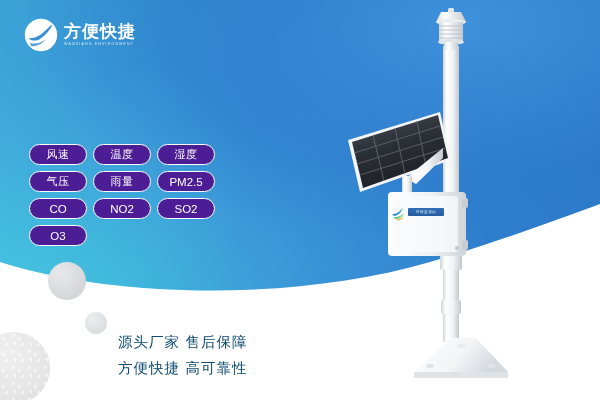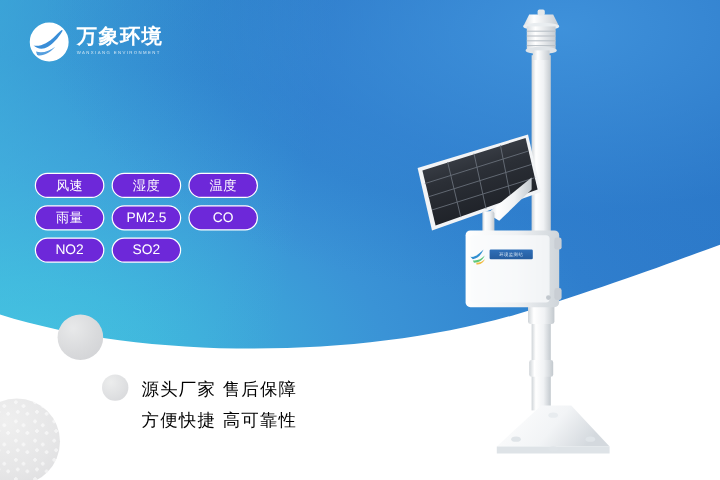--- a/index.html
+++ b/index.html
@@ -75,32 +75,32 @@
   }
 
   
   .tags{
     position:absolute;left:29px;top:144px;
     display:grid;grid-template-columns:repeat(3,58px);
     gap:6px 6px;
   }
   .tag{
     height:21px;border-radius:11px;
-    background:#6d28d9;border:1.4px solid #ffffff;
+    background:#4c1d95;border:1.4px solid #ffffff;
     display:flex;align-items:center;justify-content:center;
     color:#ffffff;font-size:11px;letter-spacing:.4px;
     font-family:"DejaVu Sans","Liberation Sans",sans-serif;
     box-sizing:border-box;white-space:nowrap;
   }
   .tag.lat{font-family:"Liberation Sans",sans-serif;font-size:11.5px;letter-spacing:0;}
 
   
   .slogans{
-    position:absolute;left:118px;top:312px;
-    color:#000000;font-size:14.5px;line-height:26px;letter-spacing:1px;
+    position:absolute;left:118px;top:329px;
+    color:#0c4a6e;font-size:14.5px;line-height:26px;letter-spacing:1px;
     font-family:"DejaVu Sans","Liberation Sans",sans-serif;white-space:nowrap;
   }
 
   
   .device{position:absolute;left:330px;top:0;width:270px;height:400px;}
   .dev-label{
     position:absolute;left:408px;top:208px;width:36px;height:8px;
     background:linear-gradient(#2f6fb8,#255c9e);border-radius:1px;
     color:#dbe9f7;font-size:3.6px;letter-spacing:.4px;
     display:flex;align-items:center;justify-content:center;
@@ -128,35 +128,37 @@
   </div>
 
   <div class="logo">
     <svg class="logo-mark" viewBox="0 0 34 34">
       <circle cx="17" cy="17" r="15.5" fill="#ffffff"></circle>
       <path d="M4,20 C10,21 16,18 22,12 C25,9 27,7 29,6 C26,12 22,17 16,21 C12,23.5 7,23 4,20 Z" fill="#3a8ed8"></path>
       <path d="M6,25 C11,26.5 17,25 22,21 C18,26 12,29 7,28 Z" fill="#3a8ed8" opacity=".85"></path>
       <circle cx="17" cy="17" r="15.5" fill="none" stroke="#ffffff" stroke-width="1.4"></circle>
     </svg>
     <div class="logo-text">
-      <div class="logo-cn">万象环境</div>
+      <div class="logo-cn">方便快捷</div>
       <div class="logo-en">WANXIANG ENVIRONMENT</div>
     </div>
   </div>
 
 
   <div class="tags">
     <div class="tag">风速</div>
+    <div class="tag">温度</div>
     <div class="tag">湿度</div>
-    <div class="tag">温度</div>
+    <div class="tag">气压</div>
     <div class="tag">雨量</div>
     <div class="tag lat">PM2.5</div>
     <div class="tag lat">CO</div>
     <div class="tag lat">NO2</div>
     <div class="tag lat">SO2</div>
+    <div class="tag lat">O3</div>
   </div>
 
   <div class="slogans">
     <div>源头厂家 售后保障</div>
     <div>方便快捷 高可靠性</div>
   </div>
 
   <svg class="device" viewBox="0 0 270 400">
     <defs>
       <linearGradient id="poleG" x1="0" y1="0" x2="1" y2="0">

